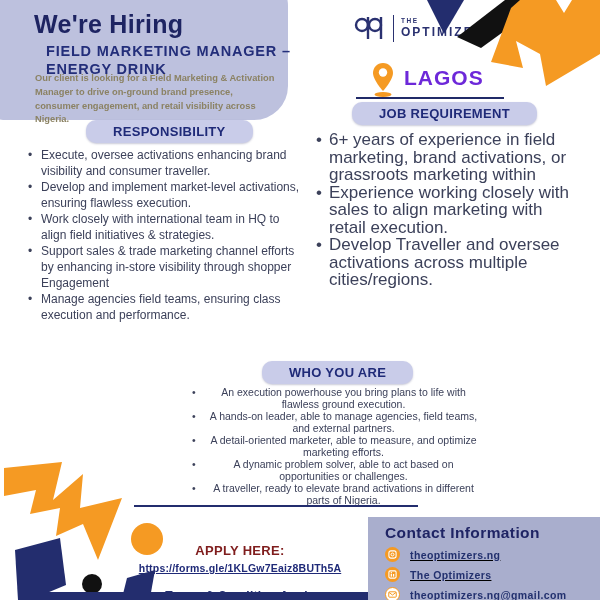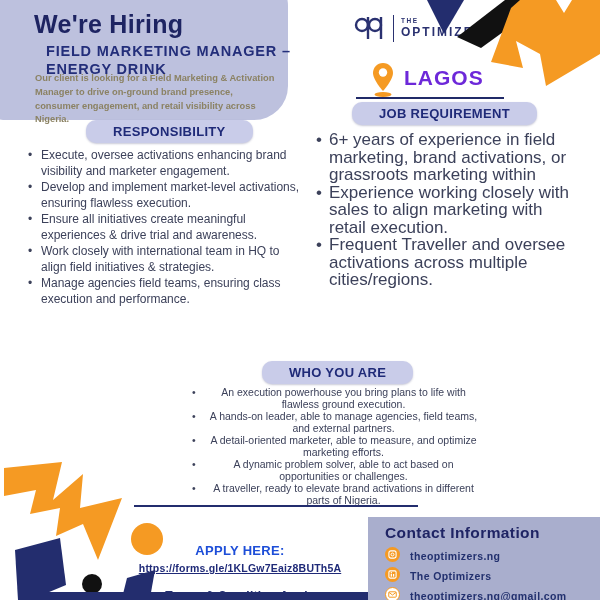--- a/index.html
+++ b/index.html
@@ -57,31 +57,31 @@
   .list-resp { position:absolute; left:28px; top:147px; width:278px; font-size:12px; }
   .list-resp li { line-height:16px; }
   .list-req  { position:absolute; left:316px; top:131px; width:266px; font-size:17px; }
   .list-req li { line-height:17.5px; }
   .list-who  { position:absolute; left:192px; top:386px; width:290px; font-size:10.5px;text-align:center; }
   .list-who li { line-height:12px; }
   
   .divider { position:absolute; left:134px; top:505px; width:284px; height:2px; background:#232d6e; }
   
   .apply-block { position:absolute; left:118px; top:543px; width:244px; text-align:center; }
-  .apply-label { font-size:13px; font-weight:800; color:#1d4ed8; letter-spacing:.3px; }
+  .apply-label { font-size:13px; font-weight:800; color:#7f1d1d; letter-spacing:.3px; }
   .apply-link  { display:inline-block; margin-top:0; font-size:10.5px; font-weight:800;
                  color:#1f2a78; text-decoration:underline; letter-spacing:.2px; }
   .terms-text  { margin-top:13px; font-size:12px; font-weight:800; color:#232d6e; letter-spacing:.3px; }
   
   .contact-panel {
     position:absolute; left:368px; top:517px; width:232px; height:83px;
     background:#a9aecd; padding:7px 0 0 17px;
   }
   .contact-title { font-size:15.5px; font-weight:800; color:#1f2464; letter-spacing:.4px; }
-  .contact-row { display:flex; align-items:flex-end; gap:10px; margin-top:5px; }
+  .contact-row { display:flex; align-items:center; gap:10px; margin-top:5px;text-decoration:underline; }
   .contact-text { font-size:10.5px; font-weight:800; color:#22306e; letter-spacing:.4px; }
   .ci { width:15px; height:15px; border-radius:50%; display:flex; align-items:center; justify-content:center; flex:0 0 15px; }
   .ci-fill { background:#f59a23; }
   .ci-line { background:#ffffff; border:1.5px solid #f59a23; }
   
   .bottom-strip { position:absolute; left:24px; top:592px; width:344px; height:8px; background:#232d6e; }
 </style>
 </head>
 <body>
 
@@ -118,30 +118,30 @@
     <ellipse cx="13" cy="33.5" rx="8.5" ry="2.4" fill="#f59a23"></ellipse>
   </svg>
   <div class="lagos-text">LAGOS</div>
   <div class="lagos-line"></div>
 
   <div class="badge badge-req">JOB REQUIREMENT</div>
   <div class="badge badge-resp">RESPONSIBILITY</div>
   <div class="badge badge-who">WHO YOU ARE</div>
 
   <ul class="bullets list-resp">
-      <li>Execute, oversee activations enhancing brand visibility and marketer engagement.</li>
+      <li>Execute, oversee activations enhancing brand visibility and consumer traveller.</li>
       <li>Develop and implement market-level activations, ensuring flawless execution.</li>
-      <li>Ensure all initiatives create meaningful experiences &amp; drive trial and awareness.</li>
       <li>Work closely with international team in HQ to align field initiatives &amp; strategies.</li>
+      <li>Support sales &amp; trade marketing channel efforts by enhancing in-store visibility through shopper Engagement</li>
       <li>Manage agencies field teams, ensuring class execution and performance.</li>
     </ul>
   <ul class="bullets list-req">
       <li>6+ years of experience in field marketing, brand activations, or grassroots marketing within</li>
       <li>Experience working closely with sales to align marketing with retail execution.</li>
-      <li>Frequent Traveller and oversee activations across multiple cities/regions.</li>
+      <li>Develop Traveller and oversee activations across multiple cities/regions.</li>
     </ul>
   <ul class="bullets list-who">
       <li>An execution powerhouse you bring plans to life with flawless ground execution.</li>
       <li>A hands-on leader, able to manage agencies, field teams, and external partners.</li>
       <li>A detail-oriented marketer, able to measure, and optimize marketing efforts.</li>
       <li>A dynamic problem solver, able to act based on opportunities or challenges.</li>
       <li>A traveller, ready to elevate brand activations in different parts of Nigeria.</li>
     </ul>
 
   <div class="divider"></div>

